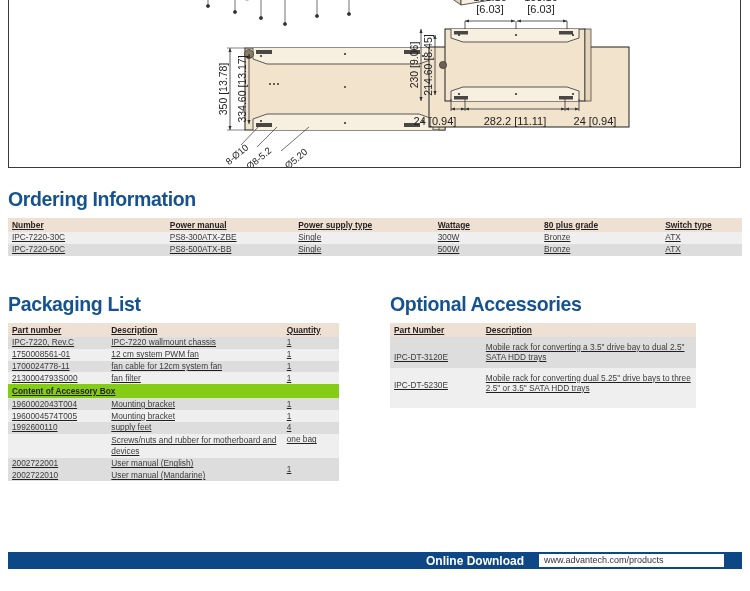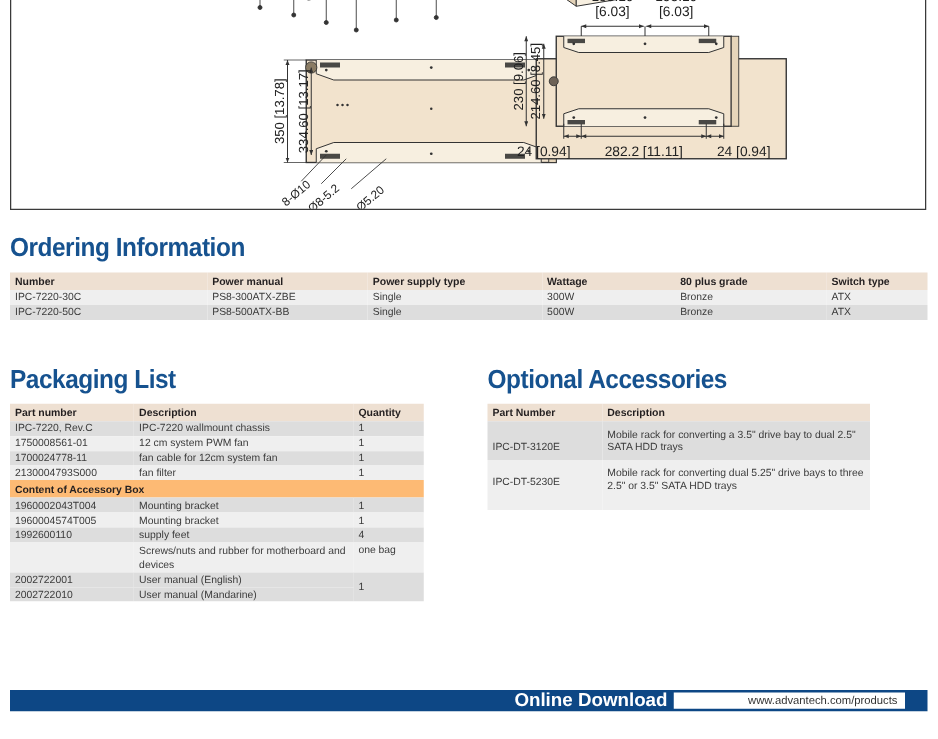--- a/index.html
+++ b/index.html
@@ -42,41 +42,42 @@
     white-space: nowrap;
     line-height: 1;
   }
 
   
   table.spec {
     border-collapse: collapse;
     width: 100%;
     font-size: 8.3px;
     line-height: 1.05;
+    text-decoration: underline;
   }
   table.spec th {
     background: #eee0d2;
     color: #231f20;
     font-weight: bold;
     text-align: left;
     padding: 2.5px 4px 2.5px 4px;
     font-size: 8.4px;
     white-space: nowrap;
   }
   table.spec td {
     padding: 1.6px 4px 1.6px 4px;
     vertical-align: top;
     color: #3b3b3b;
     white-space: nowrap;
   }
   table.spec td.wrap { white-space: normal; line-height: 1.25; }
   tr.row-a td { background: #dddddd; }
   tr.row-b td { background: #efefef; }
   tr.sub-head td {
-    background: #fdba74;
+    background: #84cc16;
     font-weight: bold;
     color: #231f20;
     padding-top: 2.5px;
     padding-bottom: 2.5px;
   }
 
   
   #ordering-section { position: absolute; left: 8px; top: 188px; width: 734px; }
   #ordering-section .tbl-wrap { margin-top: 9px; }
 
@@ -94,37 +95,36 @@
     width: 734px;
     height: 17px;
     background: #0d4785;
     display: flex;
     align-items: center;
     justify-content: flex-end;
   }
   .footer-label {
     color: #ffffff;
     font-weight: bold;
-    font-size: 15px;
-    padding-right: 5px;
+    font-size: 12px;
+    padding-right: 15px;
     white-space: nowrap;
     margin-left: 21px;
   }
   .footer-url {
     background: #ffffff;
     color: #333333;
     font-size: 9px;
     height: 13px;
     line-height: 13px;
     padding: 0 6px 0 5px;
     width: 185px;
     box-sizing: border-box;
     margin-right: 18px;
     white-space: nowrap;
-    text-align: right;
   }
 </style>
 </head>
 <body>
 
 <div class="drawing-frame">
   <svg class="dwg-svg" width="733" height="208" viewBox="0 0 733 208">
     <defs>
       <marker id="ar" markerWidth="6" markerHeight="6" refX="5" refY="2" orient="auto">
         <path d="M0,0 L5,2 L0,4 z" fill="#333"></path>

